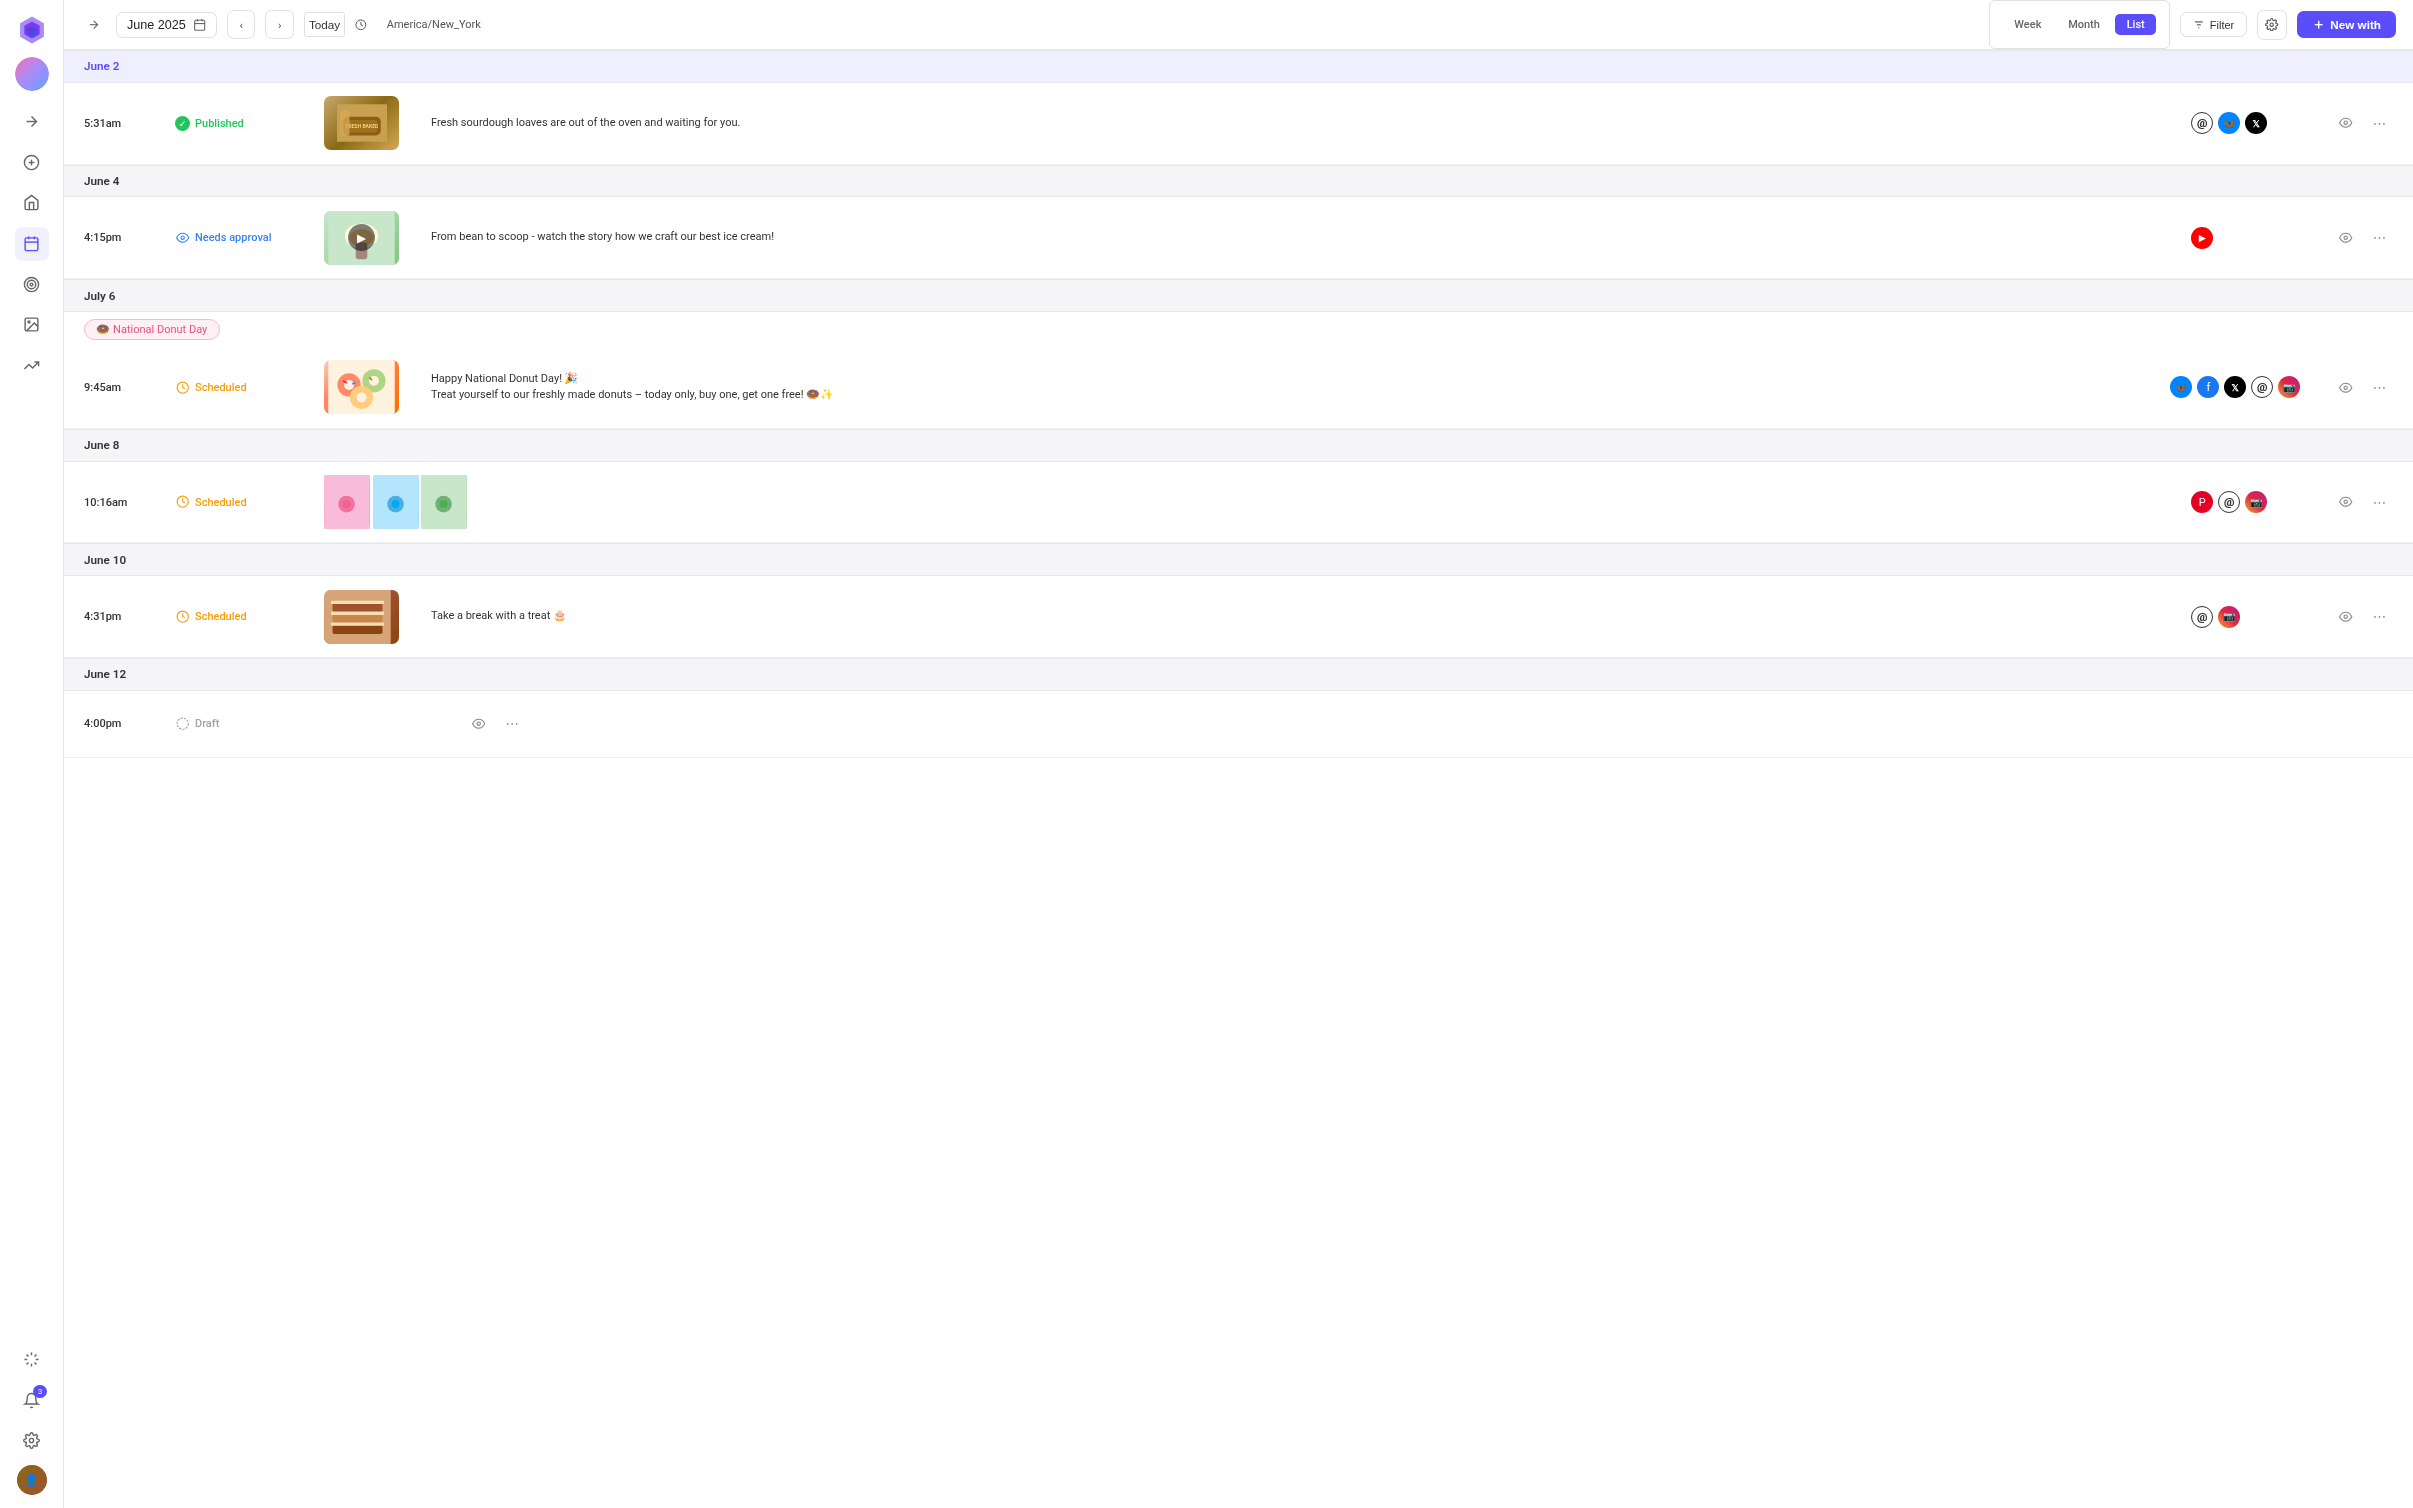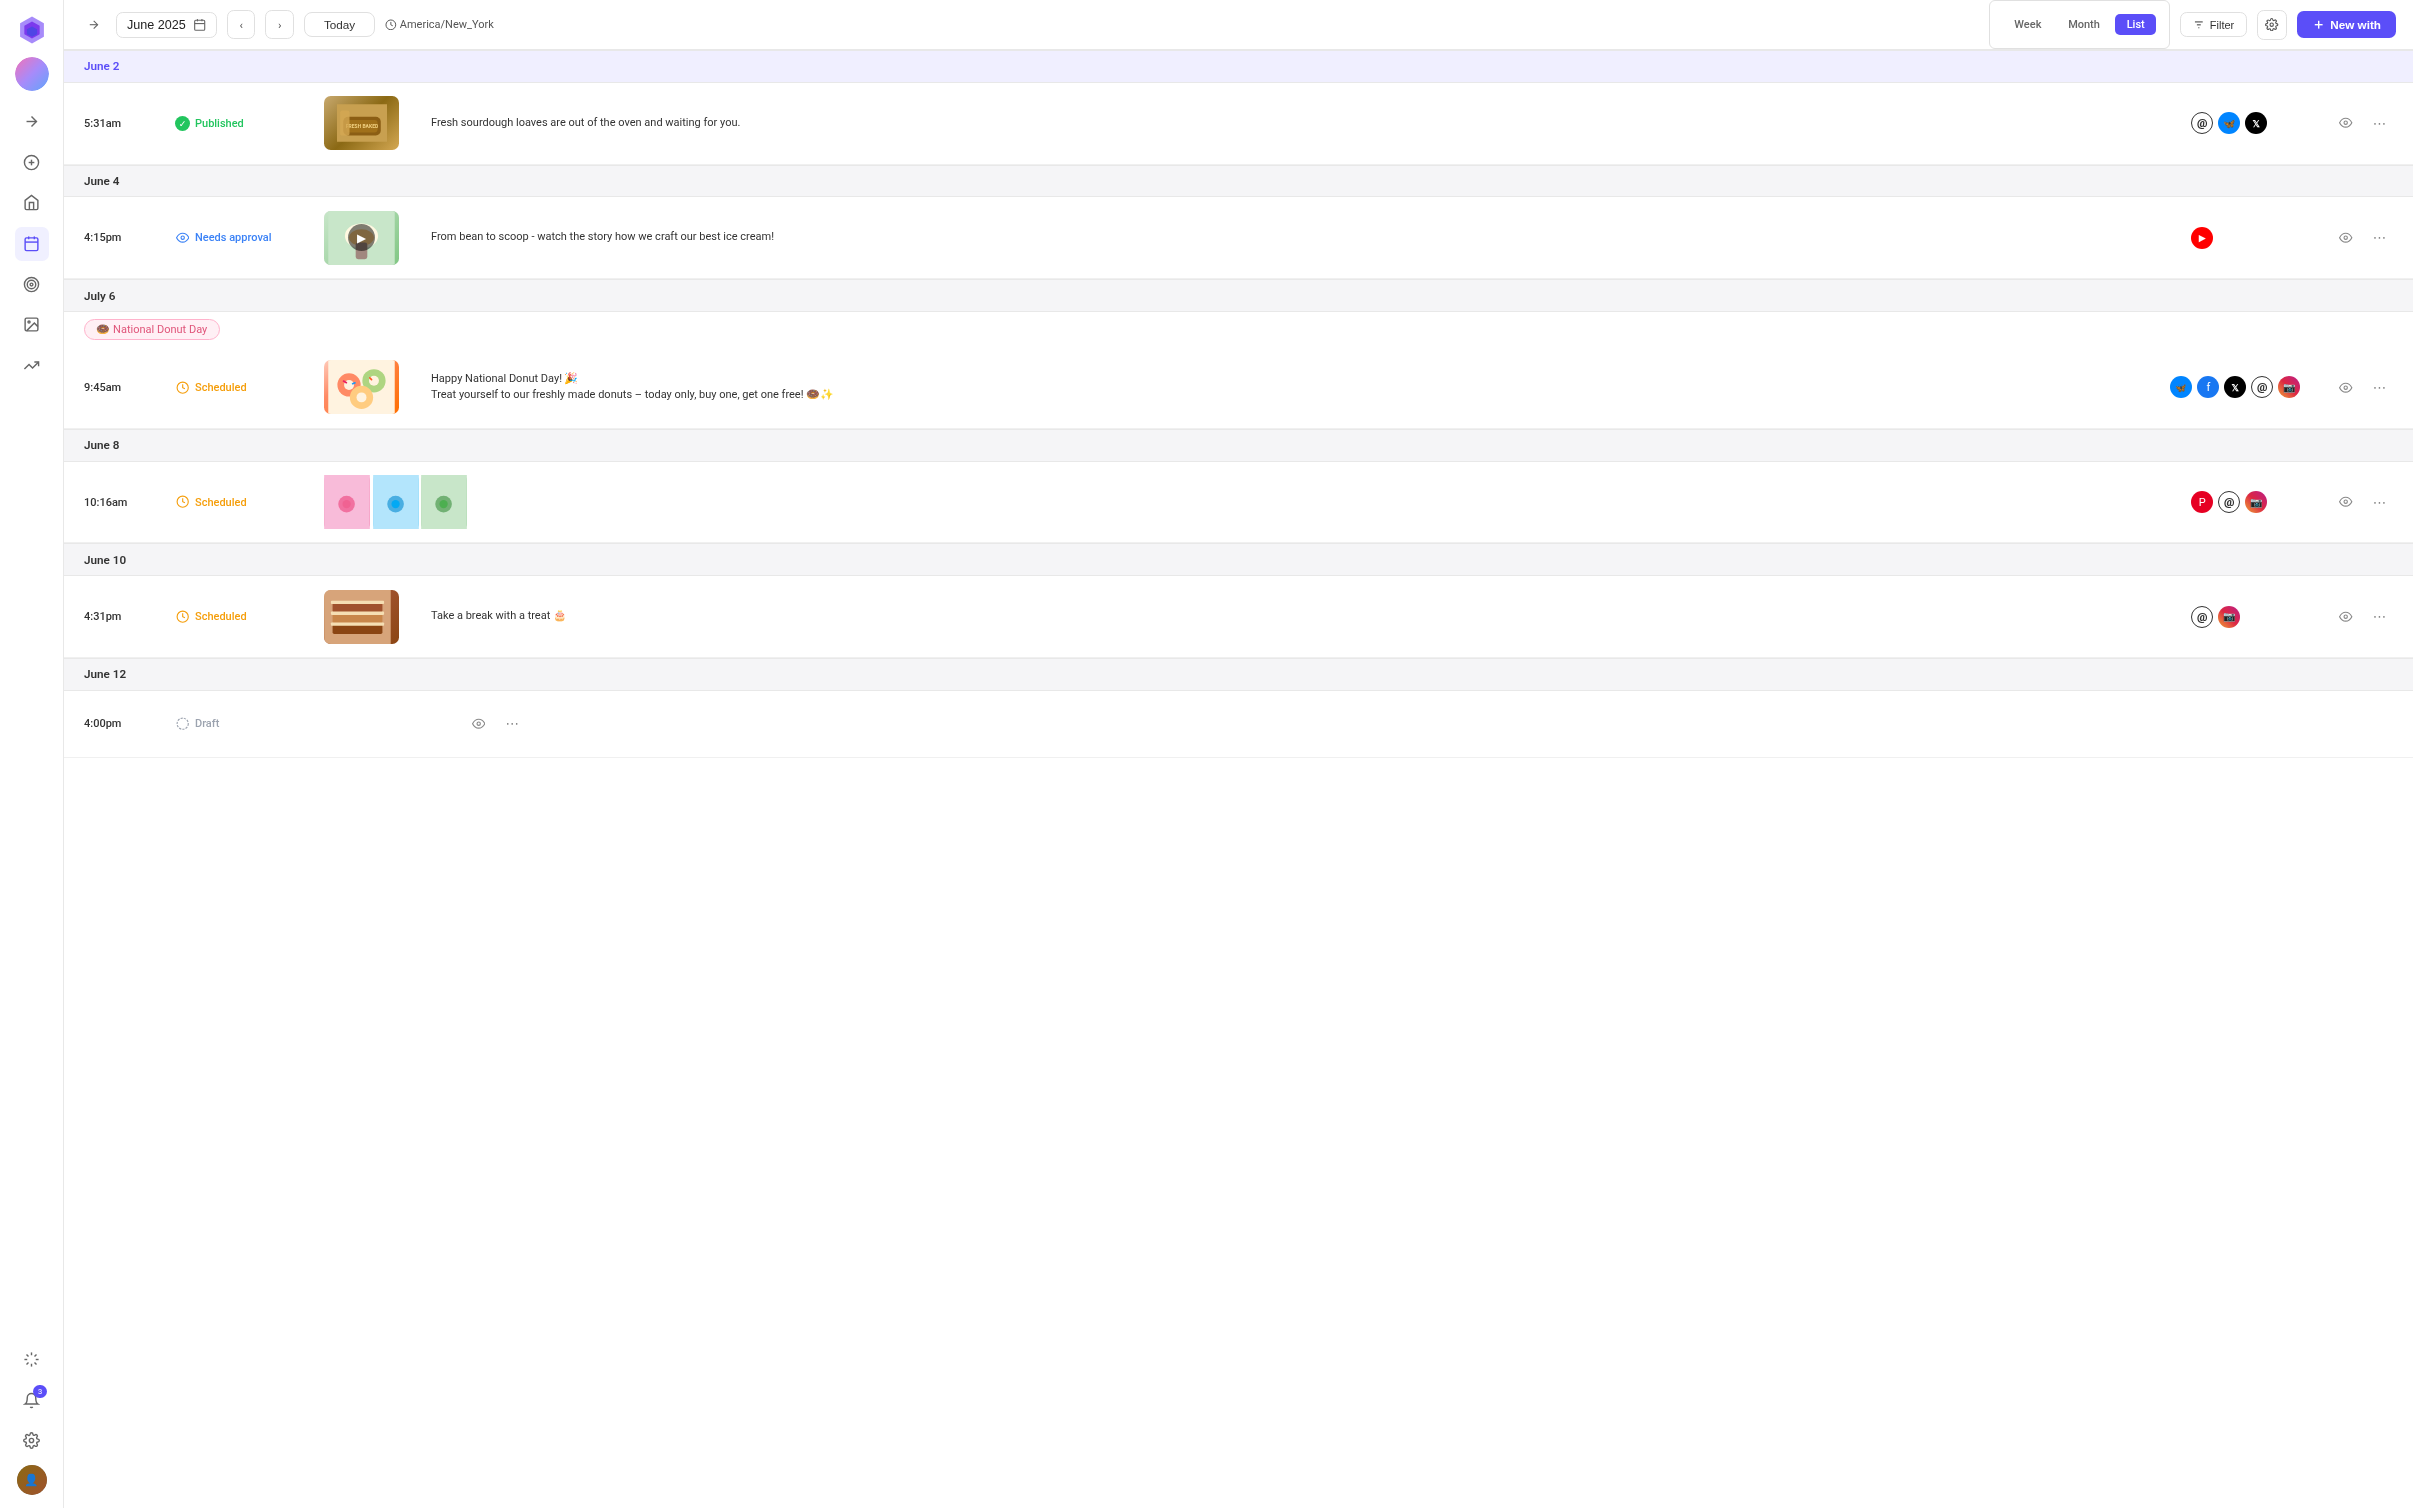--- a/index.html
+++ b/index.html
@@ -104,33 +104,33 @@
       border-radius: 6.7px;
       display: flex;
       align-items: center;
       justify-content: center;
       cursor: pointer;
       background: #fff;
       color: #555;
       font-size: 11.7px;
     }
     .today-btn {
-      padding: 5px 19px;
+      padding: 5px 4px;
       border: 0.8px solid #e0e0e0;
-      border-radius: 8px;
+      border-radius: 3px;
       background: #fff;
       cursor: pointer;
       font-size: 11.7px;
       font-weight: 500;
       color: #333;
     }
     .timezone {
       display: flex;
       align-items: center;
-      gap: 3px;
+      gap: 20px;
       font-size: 11px;
       color: #555;
     }
     .header-spacer { flex: 1; }
     .view-tabs {
       display: flex;
       align-items: center;
       gap: 3.4px;
       border: 0.8px solid #e0e0e0;
       border-radius: 6px;

